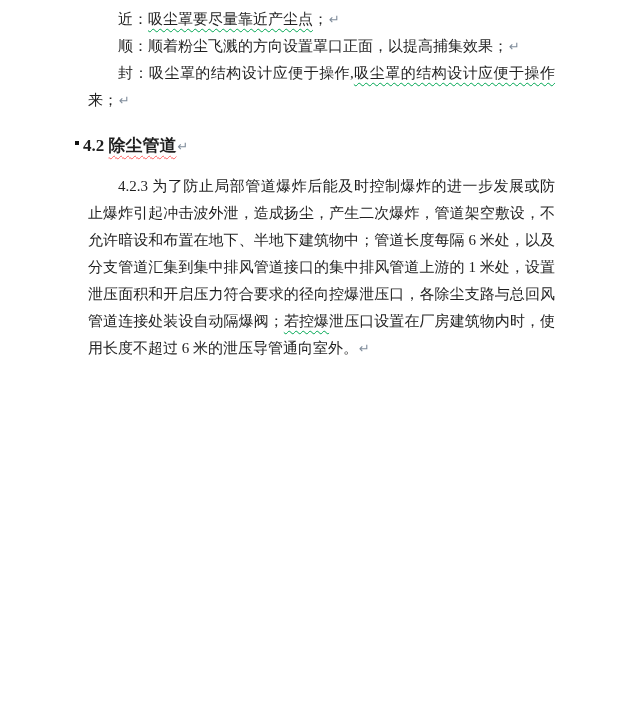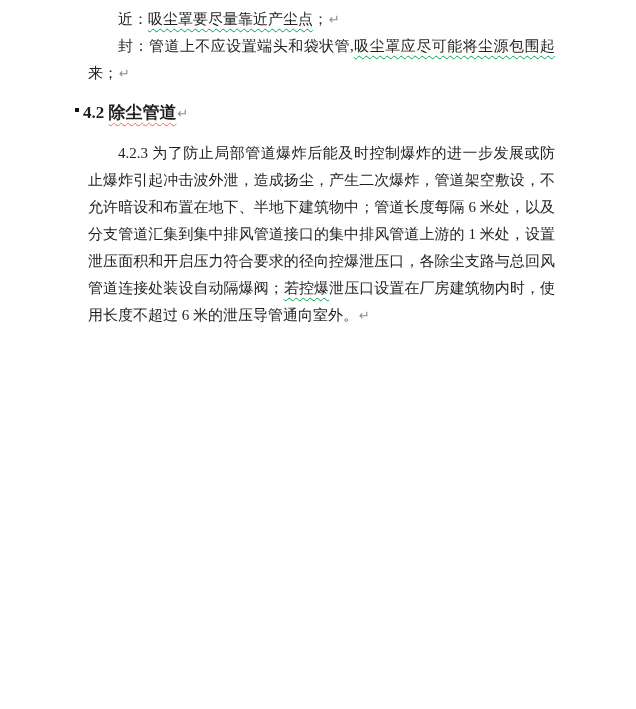--- a/index.html
+++ b/index.html
@@ -36,21 +36,21 @@
     line-break: strict;
     color: var(--text-color);
   }
   .para.body {
     text-indent: 2em;
   }
   .para.heading {
     font-size: 17px;
     font-weight: bold;
     line-height: 28px;
-    margin: 12px 0 12px -13px;
+    margin: 18px 0 12px -13px;
     text-align: left;
     text-indent: 0;
   }
   .bullet {
     display: inline-block;
     width: 4px;
     height: 4px;
     background: #111;
     margin-right: 4px;
     vertical-align: 6px;
@@ -78,17 +78,18 @@
     font-family: "DejaVu Sans", sans-serif;
     padding-left: 1px;
   }
 </style>
 </head>
 <body>
 
 <div class="page">
   <div class="doc-body">
       <div class="para body"><span>近：</span><span class="u-green">吸尘罩要尽量靠近产尘点</span><span>；</span><span class="pmark">↵</span></div>
-      <div class="para body"><span>封：管道上不应设置端头和袋状管,</span><span class="u-green">吸尘罩应尽可能将尘源包围起</span><span>来；</span><span class="pmark">↵</span></div>
+      <div class="para body"><span>顺：顺着粉尘飞溅的方向设置罩口正面，以提高捕集效果；</span><span class="pmark">↵</span></div>
+      <div class="para body"><span>封：吸尘罩的结构设计应便于操作,</span><span class="u-green">吸尘罩的结构设计应便于操作</span><span>来；</span><span class="pmark">↵</span></div>
       <div class="para heading"><span class="bullet"></span><span>4.2 </span><span class="u-red">除尘管道</span><span class="pmark">↵</span></div>
       <div class="para body"><span>4.2.3 为了防止局部管道爆炸后能及时控制爆炸的进一步发展或防止爆炸引起冲击波外泄，造成扬尘，产生二次爆炸，管道架空敷设，不允许暗设和布置在地下、半地下建筑物中；管道长度每隔 6 米处，以及分支管道汇集到集中排风管道接口的集中排风管道上游的 1 米处，设置泄压面积和开启压力符合要求的径向控爆泄压口，各除尘支路与总回风管道连接处装设自动隔爆阀；</span><span class="u-green">若控爆</span><span>泄压口设置在厂房建筑物内时，使用长度不超过 6 米的泄压导管通向室外。</span><span class="pmark">↵</span></div>
     </div>
 </div>
 
 </body></html>

